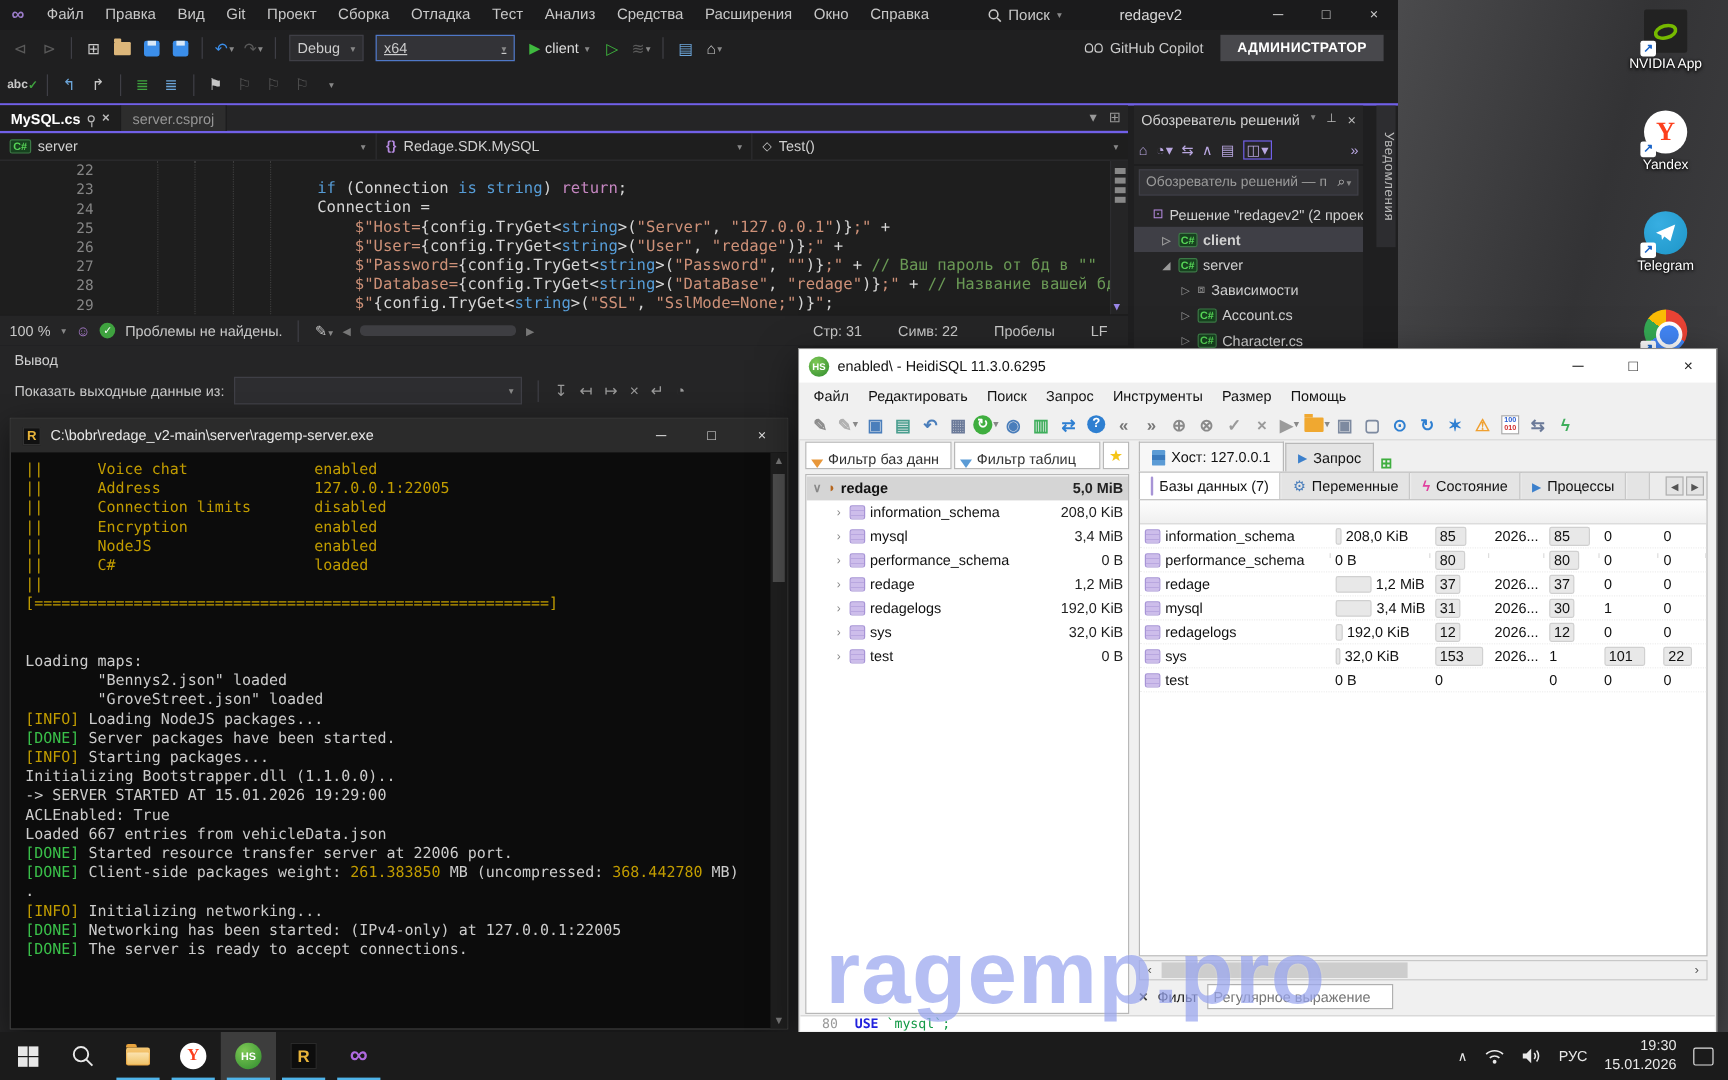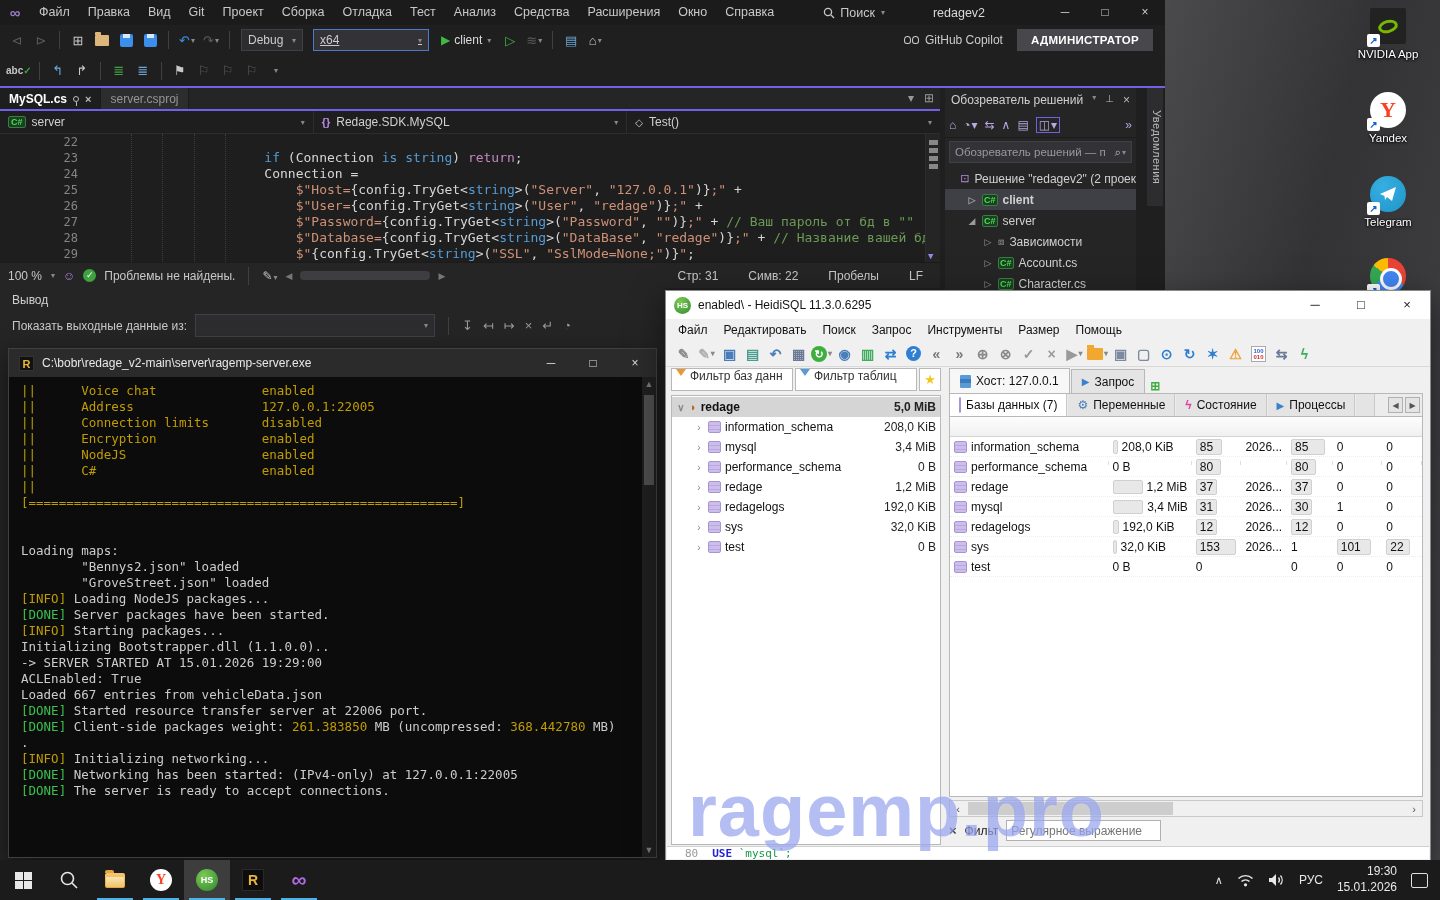--- a/index.html
+++ b/index.html
@@ -134,21 +134,21 @@
   .hico { width:23px; height:22px; display:flex; align-items:center; justify-content:center; font-size:14px; font-weight:bold; }
   .hico-power { width:16px; height:16px; border-radius:50%; background:#3fae3f; color:#fff; font-size:11px; line-height:16px; text-align:center; font-weight:bold; }
   .hico-help { width:15px; height:15px; border-radius:50%; background:#2e7fd1; color:#fff; font-size:11px; line-height:15px; text-align:center; font-weight:bold; }
   .hico-folder { width:16px; height:12px; background:#f0a830; border-radius:1px; position:relative; }
   .hico-folder::before { content:""; position:absolute; top:-3px; left:0; width:7px; height:3px; background:#f0a830; }
   .hico-binary { font-size:6px; line-height:6px; font-weight:bold; color:#2e5fd1; border:1px solid #aaa; padding:1px; background:#fff; }
   .hico-binary b { color:#d12e2e; }
 
   .h-left { position:absolute; left:5px; top:77px; width:270px; bottom:15px; background:#f0f0f0; }
   .h-filters { display:flex; gap:2px; height:23px; }
-  .h-filter { flex:1; display:flex; align-items:flex-start; gap:4px; background:#fff; border:1px solid #b8b8b8; padding:0 4px; color:#333; }
+  .h-filter { flex:1; display:flex; align-items:flex-end; gap:4px; background:#fff; border:1px solid #b8b8b8; padding:0 4px; color:#333; }
   .funnel { width:0; height:0; border-left:5px solid transparent; border-right:5px solid transparent; border-top:7px solid #e8973a; }
   .star { width:22px; background:#fff; border:1px solid #b8b8b8; color:#f5c518; text-align:center; line-height:21px; font-size:13px; }
   #h-tree { margin-top:2px; background:#fff; border:1px solid #b8b8b8; position:absolute; top:25px; left:0; right:0; bottom:0; overflow:hidden; padding-top:1px; }
   .t-row { display:flex; align-items:center; height:20px; gap:4px; padding:0 4px; white-space:nowrap; }
   .t-row.rootsel { background:#d5d5d5; font-weight:bold; }
   .t-row .tarr { width:10px; color:#888; font-size:10px; text-align:center; }
   .t-size { margin-left:auto; color:#222; }
   .db-ic { width:13px; height:12px; background:repeating-linear-gradient(#cdbdeb 0 3px,#b9a7e0 3px 4px); border-radius:2px; border:1px solid #a794d6; flex:none; }
   .seal-ic { color:#b5651d; font-size:11px; }
 
@@ -525,21 +525,21 @@
         <span>□</span>
         <span>×</span>
       </div>
     </div>
     <div id="con-body">
         <div><span class="cg">||      Voice chat              enabled</span></div>
         <div><span class="cg">||      Address                 127.0.0.1:22005</span></div>
         <div><span class="cg">||      Connection limits       disabled</span></div>
         <div><span class="cg">||      Encryption              enabled</span></div>
         <div><span class="cg">||      NodeJS                  enabled</span></div>
-        <div><span class="cg">||      C#                      enabled</span></div>
+        <div><span class="cg">||      C#                      loaded</span></div>
         <div><span class="cg">||</span></div>
         <div><span class="cg">[=========================================================]</span></div>
         <div> </div>
         <div> </div>
         <div><span class="cw">Loading maps:</span></div>
         <div><span class="cw">        "Bennys2.json" loaded</span></div>
         <div><span class="cw">        "GroveStreet.json" loaded</span></div>
         <div><span class="cg">[INFO]</span><span class="cw"> Loading NodeJS packages...</span></div>
         <div><span class="cgr">[DONE]</span><span class="cw"> Server packages have been started.</span></div>
         <div><span class="cg">[INFO]</span><span class="cw"> Starting packages...</span></div>

